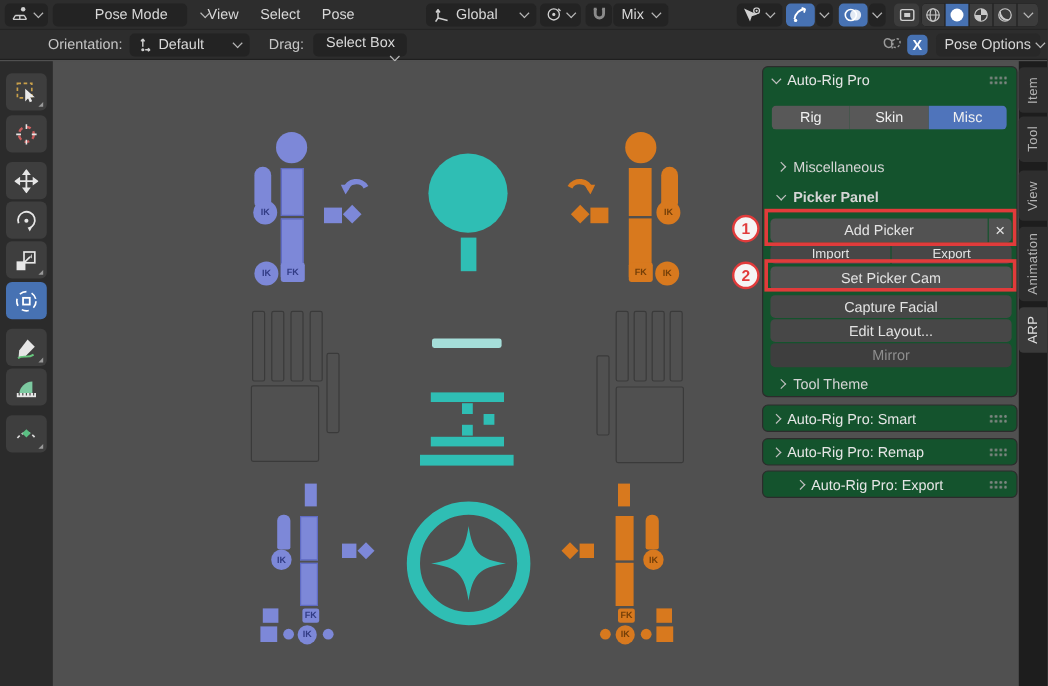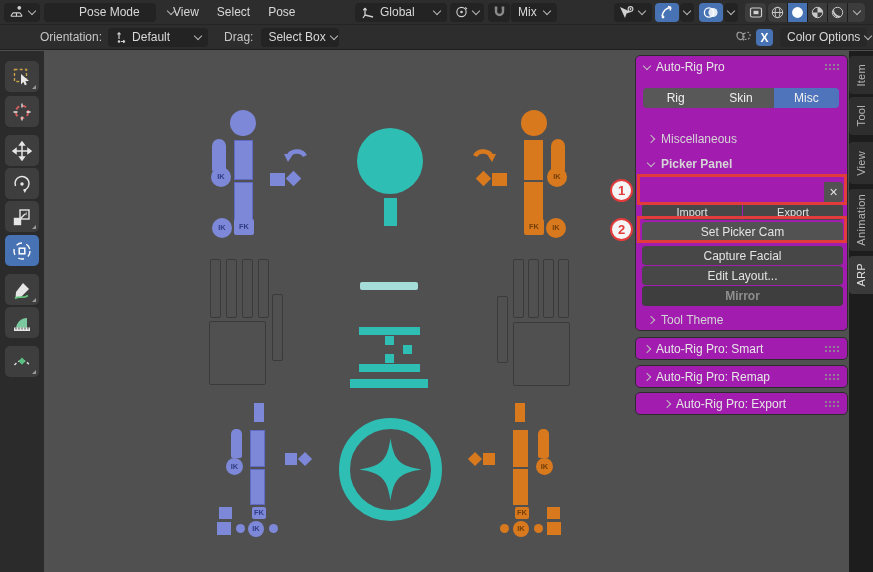--- a/index.html
+++ b/index.html
@@ -32,21 +32,21 @@
   .teal{background:#2fbeb4;}
   .teal-l{background:#a5ded9;}
   .round{border-radius:50%;}
   .dia{transform:rotate(45deg);}
   .badge{display:flex;align-items:center;justify-content:center;font-size:7.5px;font-weight:bold;line-height:1;}
   .badge.b{color:#323c85;}
   .badge.o{color:#743f08;}
   .outline{border:1.5px solid #3a3a3a;background:transparent;border-radius:2px;}
   #rootring{border:11px solid #2fbeb4;border-radius:50%;}
   
-  .panel{position:absolute;left:635px;width:213px;background:#a21caf;border-radius:5px;border:1px solid #2c2c2c;}
+  .panel{position:absolute;left:635px;width:213px;background:#14532d;border-radius:5px;border:1px solid #2c2c2c;}
   .phead{height:22px;display:flex;align-items:center;gap:6px;padding:0 8px;color:#e6e6e6;}
   .grip{width:15px;height:8px;margin-left:auto;background-image:radial-gradient(#8f8f8f 1px,transparent 1.3px);background-size:4px 4px;opacity:.85;}
   .chevR{width:6px;height:6px;border-right:1.5px solid #c0c0c0;border-bottom:1.5px solid #c0c0c0;transform:rotate(-45deg);flex:0 0 auto;}
   .chevD{width:6px;height:6px;border-right:1.5px solid #c0c0c0;border-bottom:1.5px solid #c0c0c0;transform:rotate(45deg);margin-top:-2px;flex:0 0 auto;}
   .tabs3{position:absolute;left:7px;top:32px;width:196px;height:20px;display:flex;gap:0;border-radius:4px;overflow:hidden;}
   .tabs3 .t3{flex:1;background:#585858;color:#f0f0f0;display:flex;align-items:center;justify-content:center;}
   .tabs3 .t3.on{background:#4f74bb;}
   .secrow{position:absolute;left:7px;display:flex;align-items:center;gap:7px;padding-left:5px;color:#d5d5d5;height:20px;}
   .pbtn{position:absolute;background:#525252;border-radius:4px;color:#e3e3e3;display:flex;align-items:center;justify-content:center;height:20px;}
   .pbtn.mid{background:#474747;height:19px;}
@@ -200,36 +200,36 @@
       <svg width="12" height="13" viewBox="0 0 12 13">
           <g stroke="#cfcfcf" stroke-width="1.2" fill="none">
             <path d="M4 1.5 V8 M4 1.5 l-1.5 2 M4 1.5 l1.5 2 M6 10.5 h4 M10 10.5 l-1.8 -1.2 M10 10.5 l-1.8 1.2"></path>
             <circle cx="4" cy="10.5" r="1.3" fill="#cfcfcf" stroke="none"></circle>
           </g>
         </svg>
       <span>Default</span>
       <span class="chev" style="margin-left:auto;"></span>
     </div>
     <span class="label" style="margin-left:16px;">Drag:</span>
-    <div class="dd" style="margin-left:8px;width:78px;">
+    <div class="dd" style="margin-left:8px;width:78px;flex-direction:column;">
       <span>Select Box</span>
       <span class="chev" style="margin-left:auto;"></span>
     </div>
     <svg style="position:absolute;left:735px;top:5px;" width="17" height="15" viewBox="0 0 17 15">
         <g stroke="#9a9a9a" stroke-width="1.2" fill="none">
           <path d="M8 4 C5 1 1.5 2 2 6 C2.4 9.5 6 10.5 8 8.5 Z"></path>
           <path d="M9 4 C12 1 15.5 2 15 6 C14.6 9.5 11 10.5 9 8.5 Z" stroke-dasharray="2 1.6"></path>
           <path d="M8.5 3 v8" stroke-dasharray="1.5 1.5"></path>
         </g>
       </svg>
     <div class="tbtn on" style="position:absolute;left:756px;top:4px;width:17px;height:17px;color:#fff;font-weight:bold;">
         <span>X</span>
       </div>
     <div class="dd" style="position:absolute;left:780px;width:87px;background:#282828;">
-      <span>Color Options</span>
+      <span>Pose Options</span>
       <span class="chev" style="margin-left:auto;"></span>
     </div>
   </div>
 
   <div id="vp">
 
     <div class="sh blue round" style="left:230px;top:59px;width:26px;height:26px;"></div>
     <div class="sh blue" style="left:212px;top:88px;width:14px;height:33px;border-radius:7px 7px 3px 3px;"></div>
     <div class="sh blue round badge b" style="left:211px;top:116px;width:20px;height:20px;">
         <span>IK</span>
@@ -421,29 +421,30 @@
       <div class="t3 on">Misc</div>
     </div>
     <div class="secrow" style="top:73px;">
       <span class="chevR"></span>
       <span>Miscellaneous</span>
     </div>
     <div class="secrow" style="top:98px;font-weight:bold;">
       <span class="chevD"></span>
       <span>Picker Panel</span>
     </div>
+    <div class="pbtn" style="left:6px;top:126px;width:181px;border-radius:4px 0 0 4px;">Add Picker</div>
     <div class="pbtn" style="left:188px;top:126px;width:19px;border-radius:0 4px 4px 0;font-size:14px;">
         <span>×</span>
       </div>
     <div class="pbtn mid" style="left:6px;top:148px;width:100px;border-radius:4px 0 0 4px;font-size:11px;height:16px;overflow:hidden;">Import</div>
     <div class="pbtn mid" style="left:107px;top:148px;width:100px;border-radius:0 4px 4px 0;font-size:11px;height:16px;overflow:hidden;">Export</div>
     <div class="pbtn" style="left:6px;top:166px;width:201px;">Set Picker Cam</div>
     <div class="pbtn mid" style="left:6px;top:190px;width:201px;">Capture Facial</div>
     <div class="pbtn mid" style="left:6px;top:210px;width:201px;">Edit Layout...</div>
-    <div class="pbtn dis" style="left:6px;top:230px;width:201px;font-weight:bold;">Mirror</div>
+    <div class="pbtn dis" style="left:6px;top:230px;width:201px;">Mirror</div>
     <div class="secrow" style="top:254px;">
       <span class="chevR"></span>
       <span>Tool Theme</span>
     </div>
   </div>
 
   <div class="panel" style="top:337px;height:23px;">
     <div class="phead" style="height:21px;">
       <span class="chevR"></span>
       <span>Auto-Rig Pro: Smart</span>

